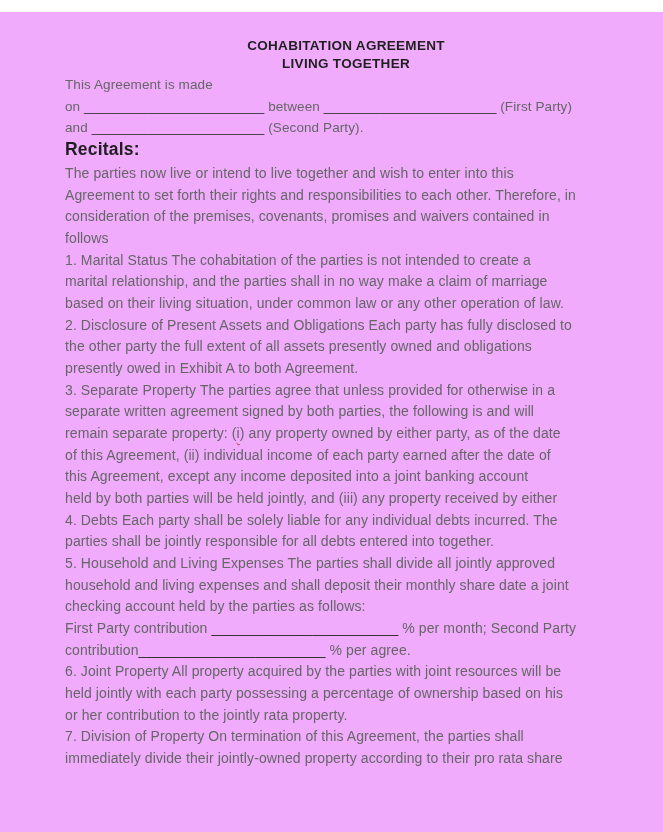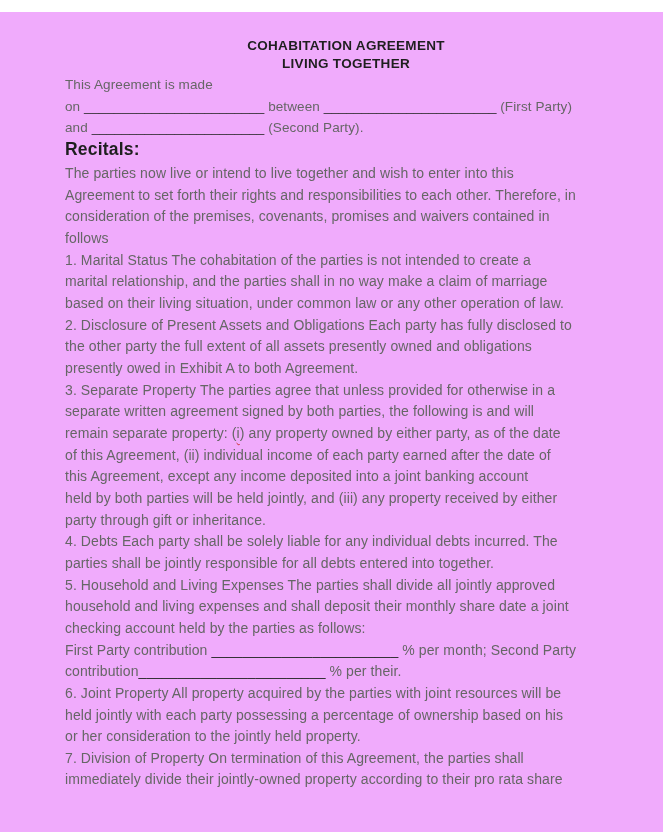--- a/index.html
+++ b/index.html
@@ -90,28 +90,27 @@
         <div class="line"><span>based on their living situation, under common law or any other operation of law.</span></div>
         <div class="line"><span>2. Disclosure of Present Assets and Obligations Each party has fully disclosed to</span></div>
         <div class="line"><span>the other party the full extent of all assets presently owned and obligations</span></div>
         <div class="line"><span>presently owed in Exhibit A to both Agreement.</span></div>
         <div class="line"><span>3. Separate Property The parties agree that unless provided for otherwise in a</span></div>
         <div class="line"><span>separate written agreement signed by both parties, the following is and will</span></div>
         <div class="line"><span>remain separate property: (</span><span class="squiggle">i</span><span>) any property owned by either party, as of the date</span></div>
         <div class="line"><span>of this Agreement, (ii) individual income of each party earned after the date of</span></div>
         <div class="line"><span>this Agreement, except any income deposited into a joint banking account</span></div>
         <div class="line"><span>held by both parties will be held jointly, and (iii) any property received by either</span></div>
-        <div class="line"><span>party through gift or inheritance.</span></div>
         <div class="line"><span>4. Debts Each party shall be solely liable for any individual debts incurred. The</span></div>
         <div class="line"><span>parties shall be jointly responsible for all debts entered into together.</span></div>
         <div class="line"><span>5. Household and Living Expenses The parties shall divide all jointly approved</span></div>
         <div class="line"><span>household and living expenses and shall deposit their monthly share date a joint</span></div>
         <div class="line"><span>checking account held by the parties as follows:</span></div>
         <div class="line"><span>First Party contribution </span><span class="blank">________________________</span><span> % per month; Second Party</span></div>
-        <div class="line"><span>contribution</span><span class="blank">________________________</span><span> % per their.</span></div>
+        <div class="line"><span>contribution</span><span class="blank">________________________</span><span> % per agree.</span></div>
         <div class="line"><span>6. Joint Property All property acquired by the parties with joint resources will be</span></div>
         <div class="line"><span>held jointly with each party possessing a percentage of ownership based on his</span></div>
-        <div class="line"><span>or her consideration to the jointly held property.</span></div>
+        <div class="line"><span>or her contribution to the jointly rata property.</span></div>
         <div class="line"><span>7. Division of Property On termination of this Agreement, the parties shall</span></div>
         <div class="line"><span>immediately divide their jointly-owned property according to their pro rata share</span></div>
       </div>
   </div>
 </div>
 
 </body></html>

